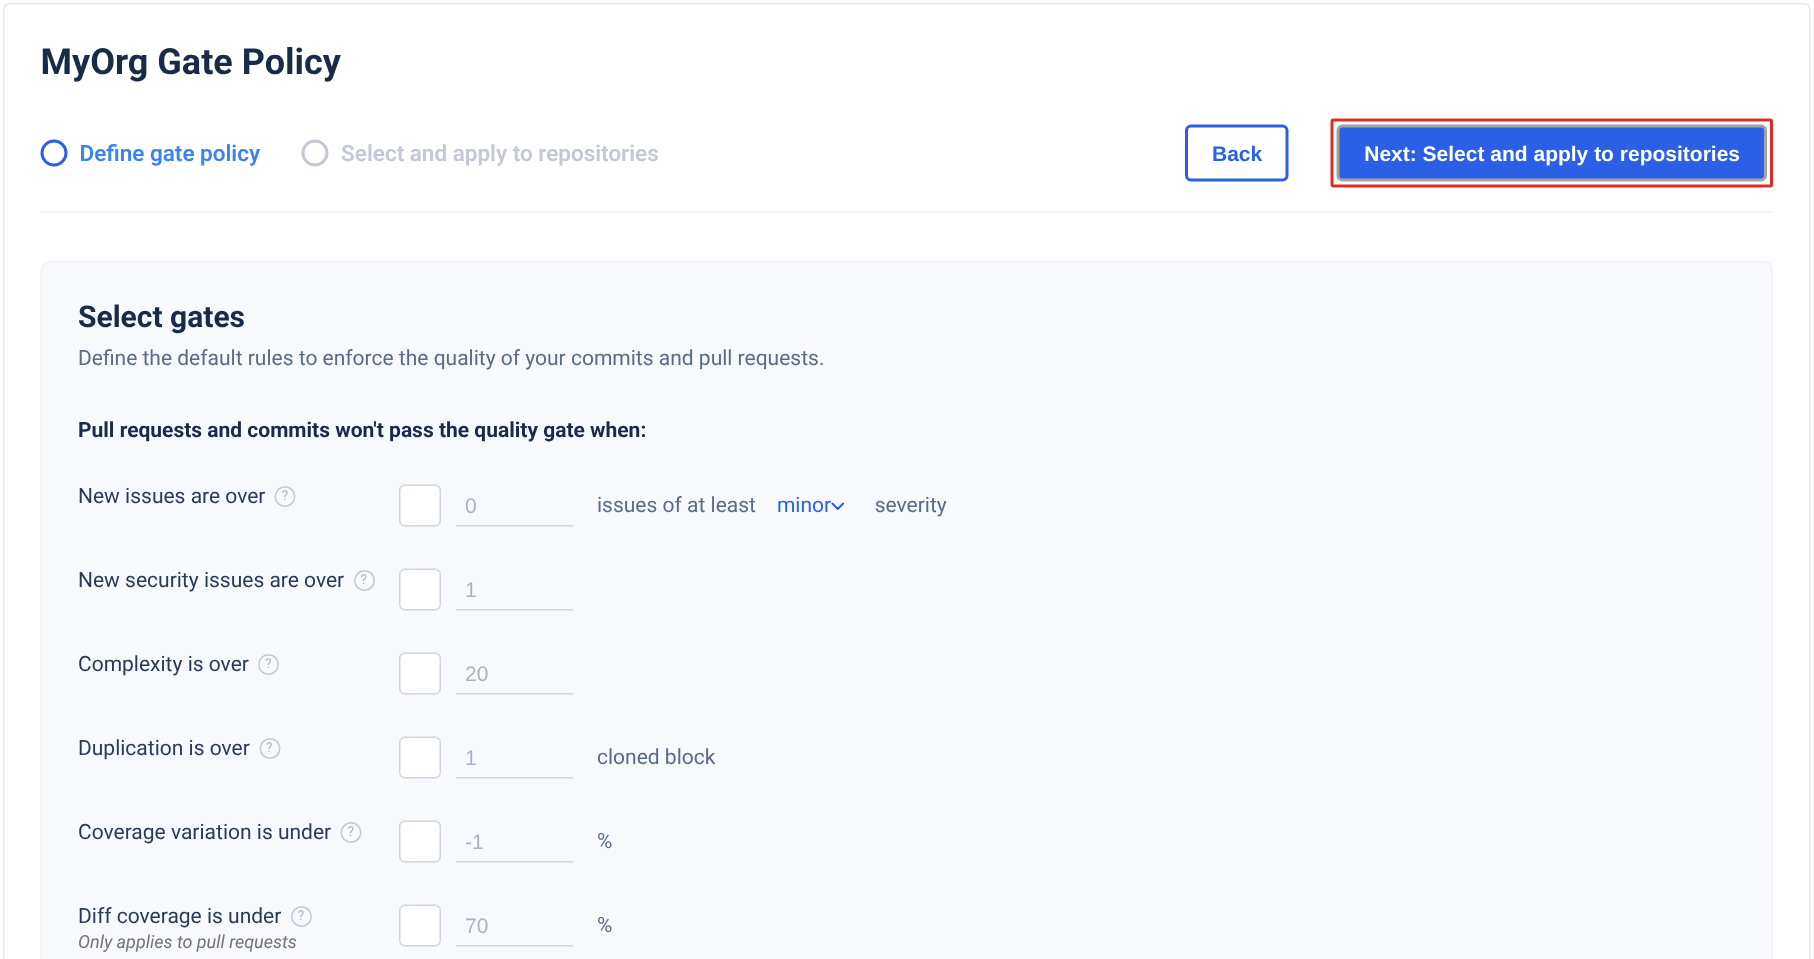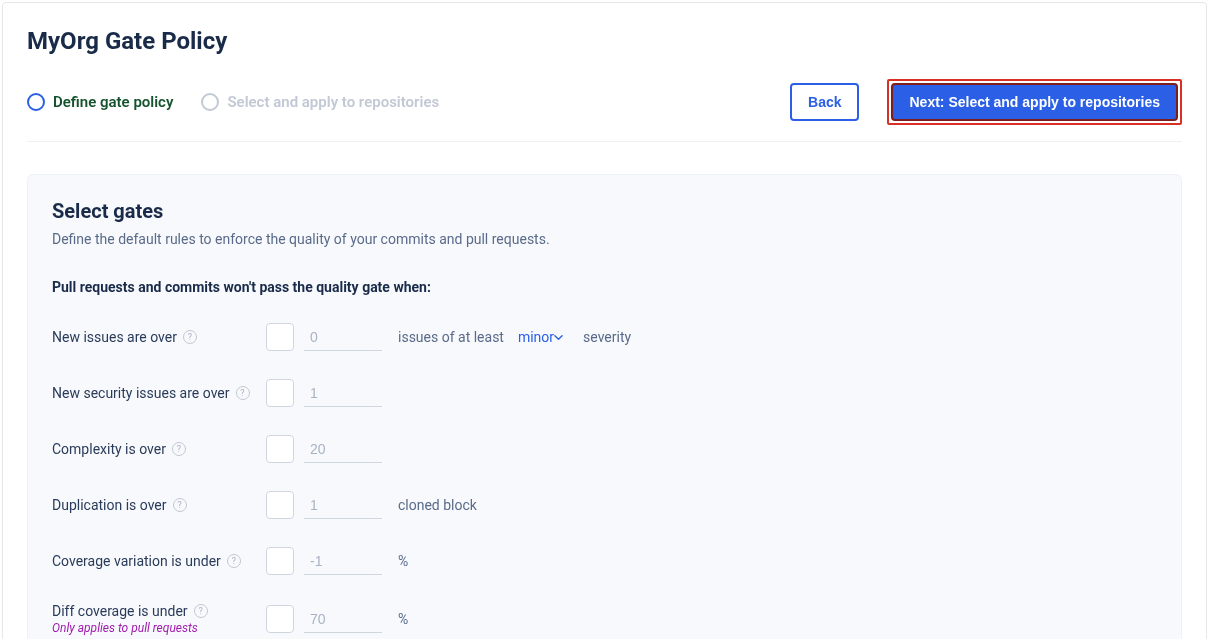--- a/index.html
+++ b/index.html
@@ -43,42 +43,42 @@
       font-weight: 600;
     }
     .step-radio {
       width: 18px;
       height: 18px;
       border-radius: 50%;
       border: 2px solid;
       display: inline-block;
       flex-shrink: 0;
     }
-    .step.active { color: #14532d; }
+    .step.active { color: #3b82f6; }
     .step.active .step-radio { border-color: #2a5fe6; }
     .step.inactive { color: #c2c8d4; }
     .step.inactive .step-radio { border-color: #c2c8d4; }
     .actions { display: flex; align-items: center; gap: 28px; }
     .btn {
       font-size: 14px;
       font-weight: 700;
       padding: 8px 16px;
       border-radius: 4px;
       cursor: pointer;
       line-height: 1.3;
     }
     .btn-secondary {
       background: #fff;
       color: #2a5fe6;
       border: 2px solid #2a5fe6;
     }
     .btn-primary {
       background: #2a5fe6;
       color: #fff;
-      border: 2px solid #7f1d1d;
+      border: 2px solid #a3a3a3;
     }
     .highlight-wrap {
       border: 2px solid #d93025;
       padding: 2px;
       border-radius: 2px;
     }
     .panel {
       background: #f7f9fc;
       border: 1px solid #eef1f6;
       border-radius: 6px;
@@ -96,42 +96,42 @@
       margin-bottom: 32px;
     }
     .rules-heading {
       font-size: 14px;
       font-weight: 700;
       color: #1a2b4a;
       margin-bottom: 28px;
     }
     .rule-row {
       display: flex;
-      align-items: center;
+      align-items: flex-start;
       margin-bottom: 28px;
       min-height: 28px;
     }
     .rule-row:last-child { margin-bottom: 0; }
     .rule-label-col {
       width: 214px;
       display: flex;
       flex-direction: column;
       justify-content: center;
     }
     .rule-label {
       display: flex;
       align-items: center;
       gap: 6px;
       font-size: 14px;
       color: #2a3b5a;
     }
     .rule-note {
       font-size: 12px;
       font-style: italic;
-      color: #a21caf;
+      color: #737373;
       margin-top: 2px;
     }
     .rule-inputs {
       display: flex;
       align-items: center;
       gap: 10px;
     }
     .checkbox {
       width: 28px;
       height: 28px;

